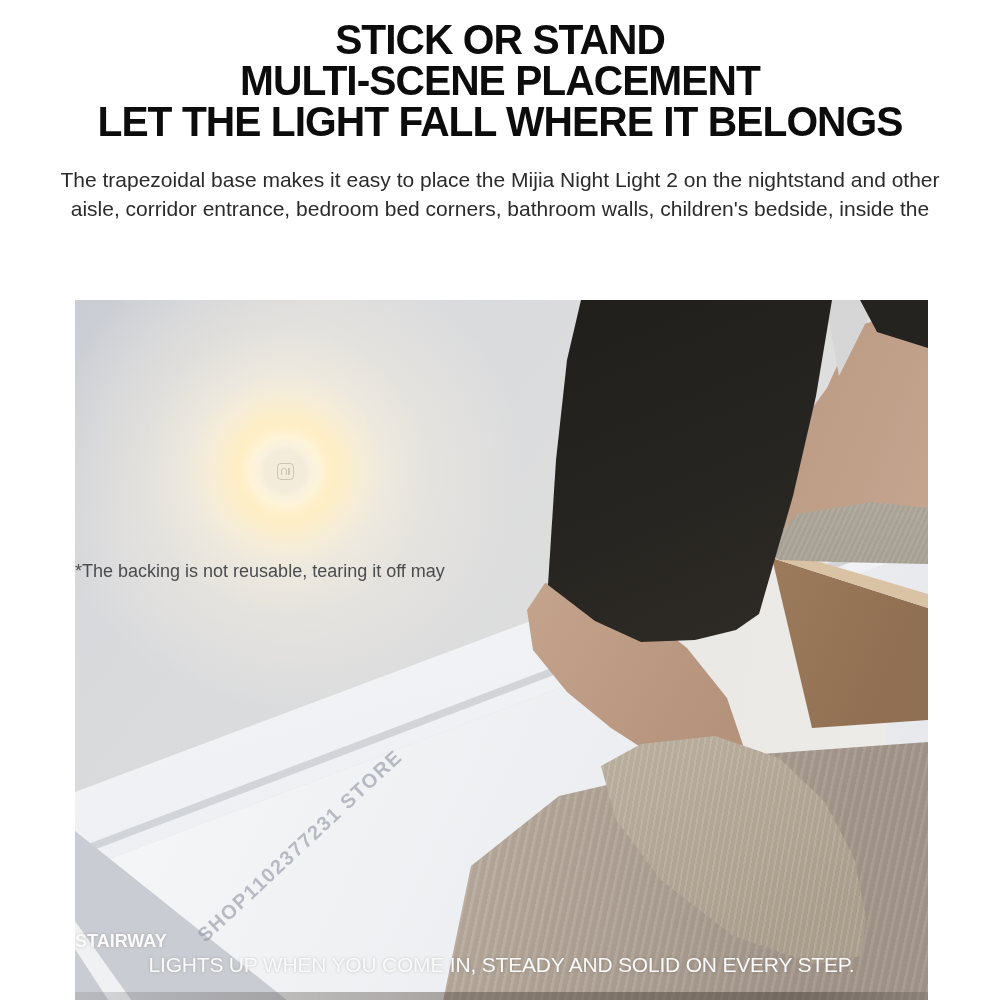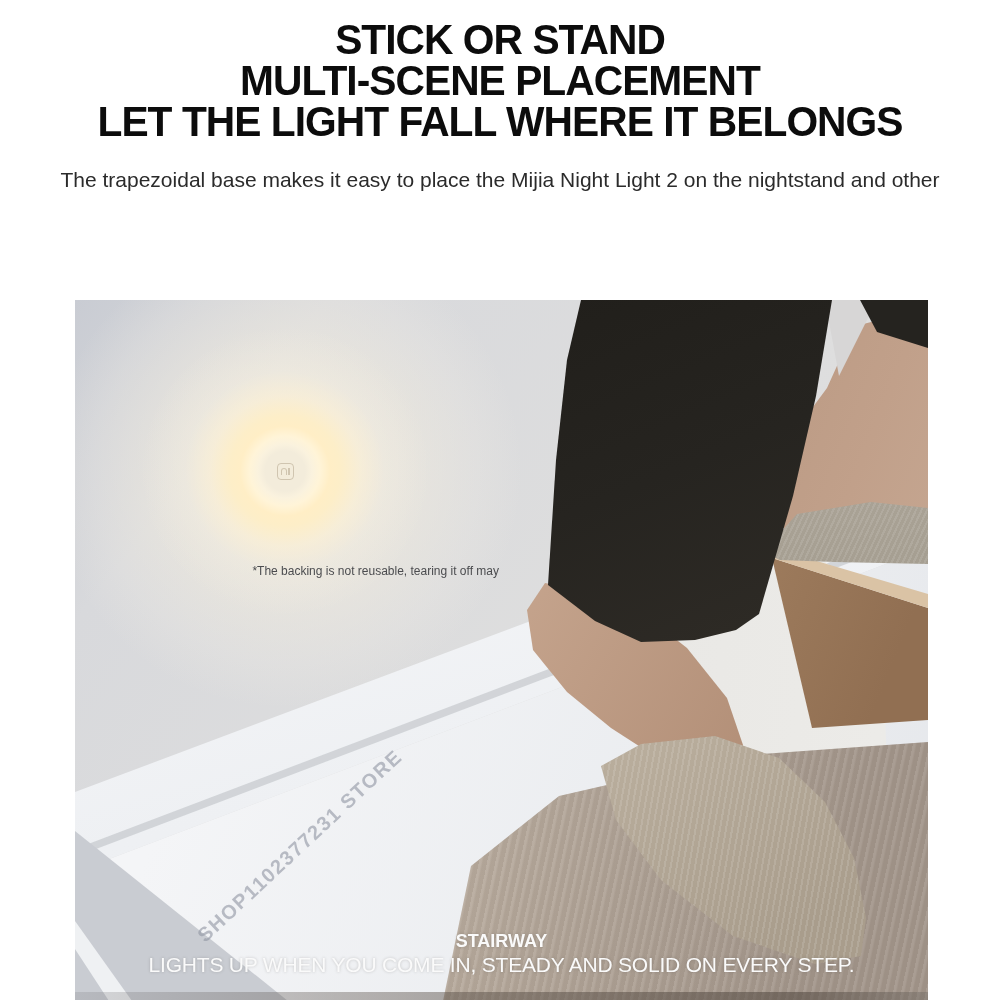--- a/index.html
+++ b/index.html
@@ -42,22 +42,22 @@
         background:#c2c5ca;opacity:.65;}
   .panel{clip-path:polygon(0 572px,853px 248px,853px 701px,0 701px);
         background:linear-gradient(115deg,#f4f5f7 28%,#ebedf0 68%,#e5e7eb);}
   .cornerlow{clip-path:polygon(0 531px,213px 701px,0 701px);background:#c9ccd2;}
   .cornerstripe{clip-path:polygon(0 621px,57px 701px,34px 701px,0 649px);background:#eff1f3;}
 
   .watermark{position:absolute;left:225px;top:546px;transform:translate(-50%,-50%) rotate(-43deg);
         font-size:20px;font-weight:600;letter-spacing:1.5px;white-space:nowrap;
         color:rgba(143,149,161,0.60);}
 
-  .caption{position:absolute;left:0;top:256px;width:424px;text-align:right;
-        font-size:12px;line-height:30px;color:#4b4c4f;}
+  .caption{position:absolute;left:0;top:256px;width:424px;text-align:left;
+        font-size:18px;line-height:30px;color:#4b4c4f;}
 
   .woodstep{clip-path:polygon(697px 258px,853px 308px,853px 420px,737px 428px);
         background:linear-gradient(112deg,#cead8d 6%,#b08e6d 45%,#916f52 85%);}
   .woodedge{clip-path:polygon(697px 258px,853px 308px,853px 294px,708px 251px);
         background:#dac3a5;}
   .cornerwhite{clip-path:polygon(578px 292px,745px 258px,806px 305px,812px 468px,640px 478px,572px 360px);
         background:linear-gradient(97deg,#f5f5f3 52%,#e8e7e4 56%,#edecE9 100%);}
 
   .backleg{clip-path:polygon(780px 26px,853px 8px,853px 250px,798px 258px,730px 248px,700px 220px,695px 185px,712px 142px,752px 88px);
         background:linear-gradient(112deg,#a1836c 4%,#af8f78 38%,#c1a08a 75%,#cbaf9b 100%);}
@@ -81,21 +81,21 @@
           radial-gradient(ellipse 320px 170px at 45% 36%,rgba(255,255,255,0.35),rgba(255,255,255,0) 70%),
           linear-gradient(105deg,#d0c4b7 10%,#bbaea0 45%,#a2958a 88%);}
   .frontslipper{clip-path:polygon(526px 466px,566px 444px,640px 436px,704px 458px,750px 502px,779px 558px,791px 618px,786px 656px,740px 664px,658px 636px,586px 580px,541px 520px);
         background:
           repeating-linear-gradient(100deg,rgba(255,255,255,0.12) 0 2px,rgba(0,0,0,0) 2px 6px),
           linear-gradient(150deg,#dbd1c2 6%,#c6bbaa 45%,#a99d8c 88%);}
 
   .bottomshadow{position:absolute;left:0;right:0;bottom:0;height:8px;
         background:linear-gradient(90deg,rgba(120,120,125,0.22),rgba(90,80,72,0.48) 45%,rgba(80,70,62,0.55) 85%,rgba(100,95,90,0.35));}
 
-  .pfoot1{position:absolute;left:0;top:631px;width:100%;text-align:center;
+  .pfoot1{position:absolute;left:0;top:631px;width:100%;
         font-size:18px;font-weight:700;color:#fafafa;letter-spacing:0;
         text-shadow:0 0 3px rgba(60,55,50,0.25);}
   .pfoot2{position:absolute;left:0;top:653px;width:100%;text-align:center;
         font-size:21px;font-weight:400;color:#fafafa;letter-spacing:-0.2px;
         text-shadow:0 0 3px rgba(60,55,50,0.25);}
 
   .z1{z-index:1}.z2{z-index:2}.z3{z-index:3}.z4{z-index:4}.z5{z-index:5}
   .z6{z-index:6}.z7{z-index:7}.z8{z-index:8}.z9{z-index:9}.z10{z-index:10}
 </style>
 </head>
@@ -104,20 +104,21 @@
 <div class="page">
 
   <div class="title">
     <div class="line">STICK OR STAND</div>
     <div class="line">MULTI-SCENE PLACEMENT</div>
     <div class="line">LET THE LIGHT FALL WHERE IT BELONGS</div>
   </div>
 
   <div class="lede">
     <div class="line">The trapezoidal base makes it easy to place the Mijia Night Light 2 on the nightstand and other</div>
+    <div class="line">aisle, corridor entrance, bedroom bed corners, bathroom walls, children's bedside, inside the</div>
   </div>
 
   <div class="photo">
     <div class="shape wall"></div>
 
     <div class="glow z1"></div>
     <div class="milogo z1"></div>
 
     <div class="shape stringer z1"></div>
     <div class="shape groove z1"></div>

